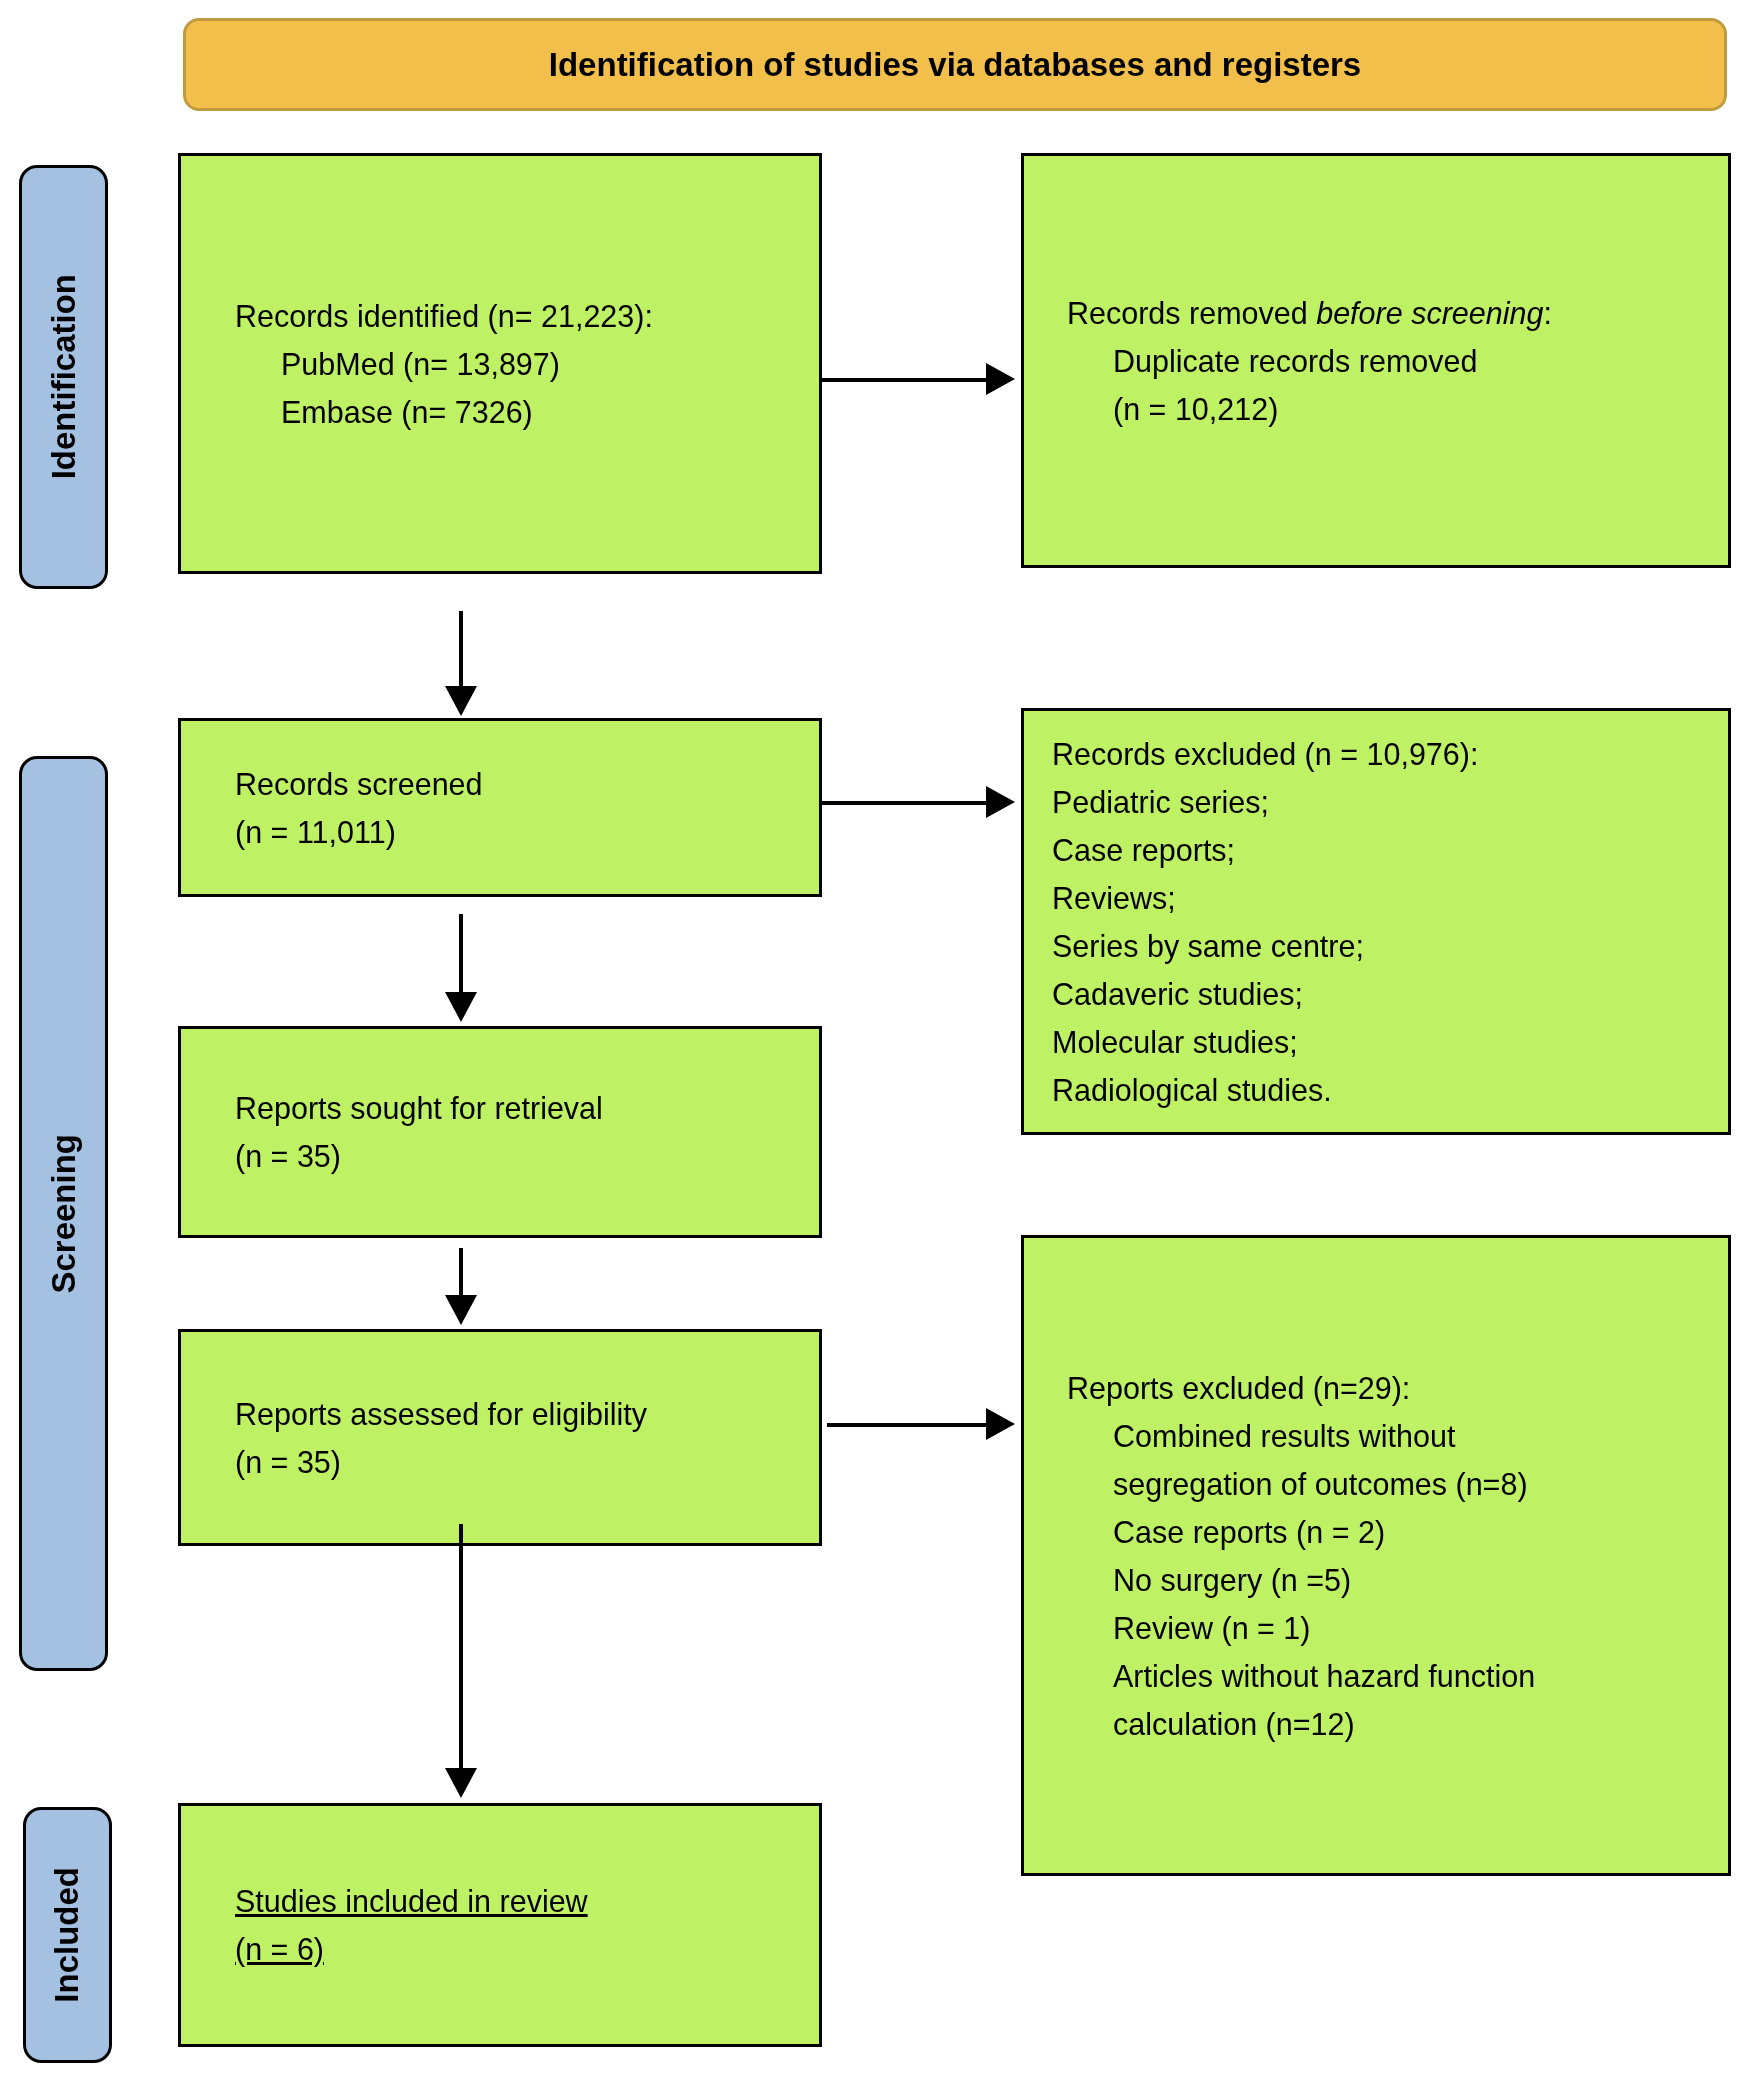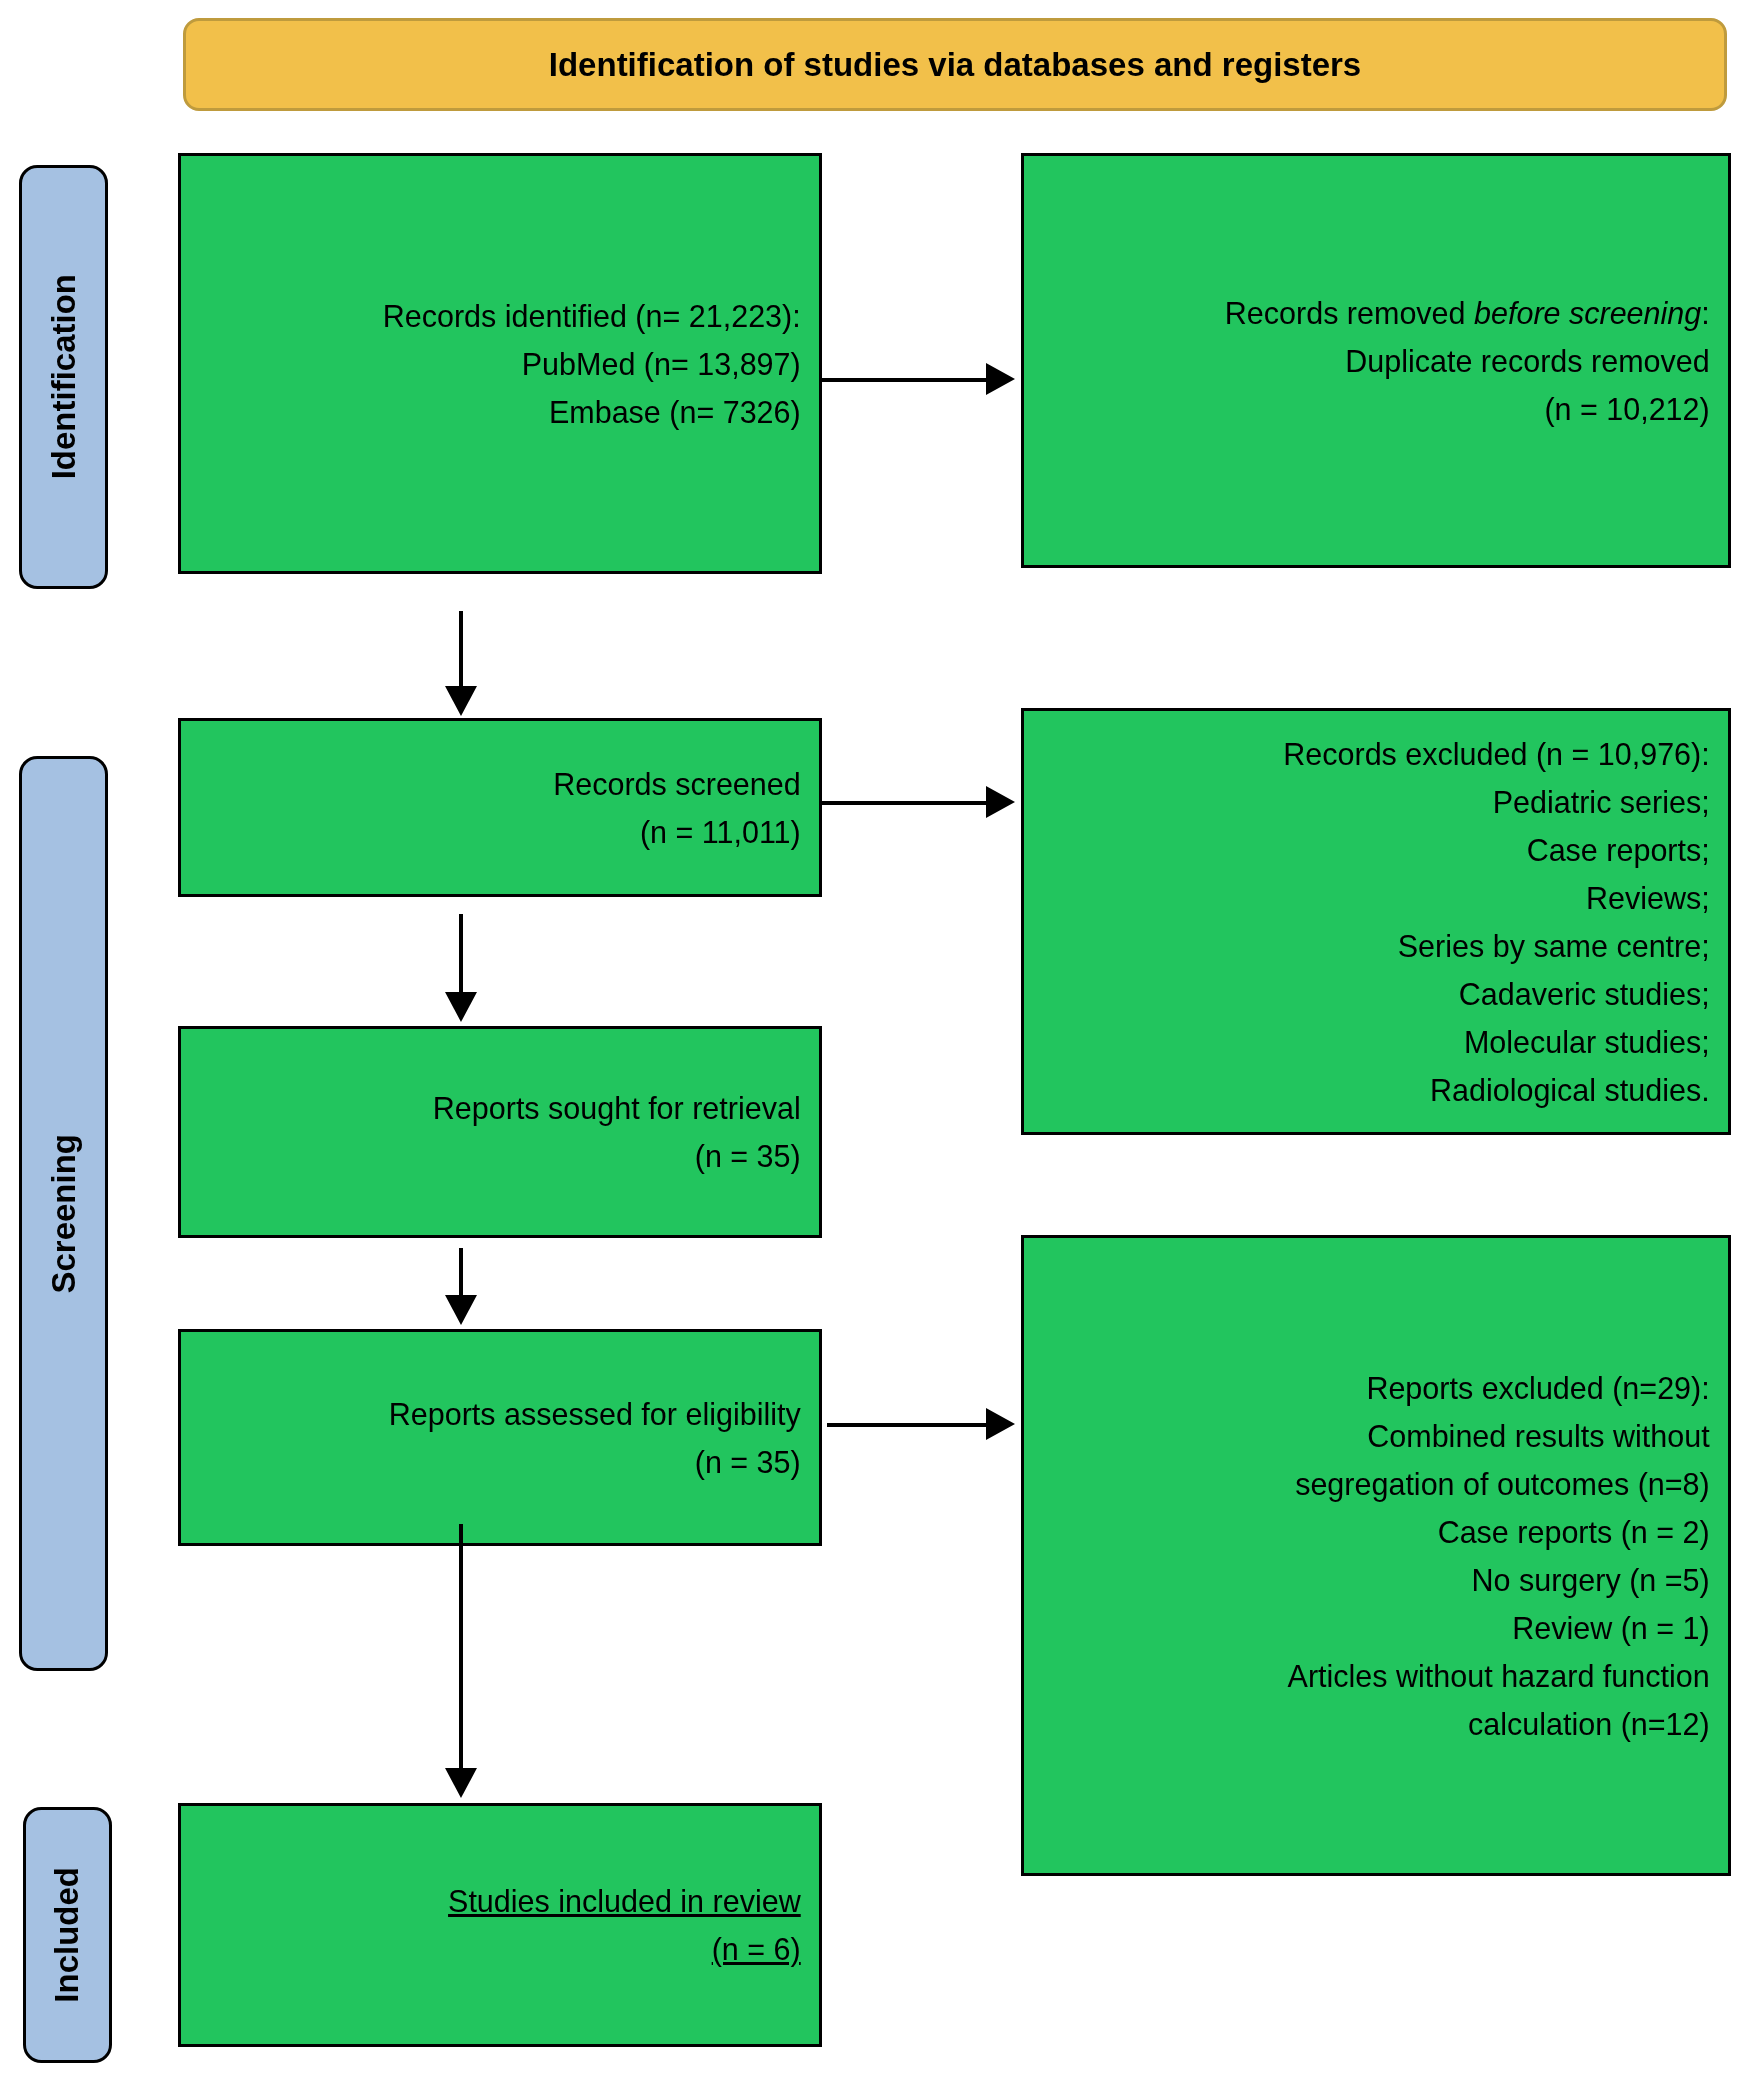--- a/index.html
+++ b/index.html
@@ -1,40 +1,39 @@
 <!DOCTYPE html>
 <html style="font-size:9.8px"><head>
 <meta charset="utf-8">
 <style>
   html,body { margin:0; padding:0; background:#ffffff; }
   .canvas {
     position:relative; width:1750px; height:2088px;
     font-family:"Liberation Sans", sans-serif; color:#000; background:#fff;
     overflow:hidden;
-    text-align:right;
   }
   .banner {
     position:absolute; left:183px; top:18.3px; width:1544px; height:93px;
     background:#F2C04A; border:3.1px solid #BF9B3D; border-radius:16px;
     box-sizing:border-box; display:flex; align-items:center; justify-content:center;
     font-size:33px; font-weight:bold;
   }
   .stage-bar {
     position:absolute; background:#A5C1E2; border:3.1px solid #000; border-radius:18.3px;
     box-sizing:border-box; display:flex; align-items:center; justify-content:center;
   }
   .stage-label {
     writing-mode:vertical-rl; transform:rotate(180deg);
     font-size:33px; font-weight:bold; white-space:nowrap;
   }
   .bar-identification { left:19px; top:165px;  width:89px; height:424px; }
   .bar-screening      { left:19px; top:756px; width:89px; height:915px; }
   .bar-included       { left:22.6px; top:1807px; width:89px; height:256px; }
   .box {
-    position:absolute; background:#22c55e; border:3.7px solid #000; box-sizing:border-box;
+    position:absolute; background:#bef264; border:3.7px solid #000; box-sizing:border-box;
     display:flex; flex-direction:column; justify-content:center;
     font-size:30.5px; line-height:48px;
   }
   .box-text { width:100%; }
   .lbox { left:178px; width:644px; padding:12.2px 18.3px 12.2px 54px; }
   .rbox { left:1021px; width:710px; padding:12.2px 18.3px 12.2px 43px; }
   .box-records-identified { top:153px;  height:421px; }
   .box-records-removed    { top:153px;  height:415px; }
   .box-records-screened   { top:718px; height:179px; }
   .box-records-excluded   { top:708px; height:427px;padding-left:28px; }

